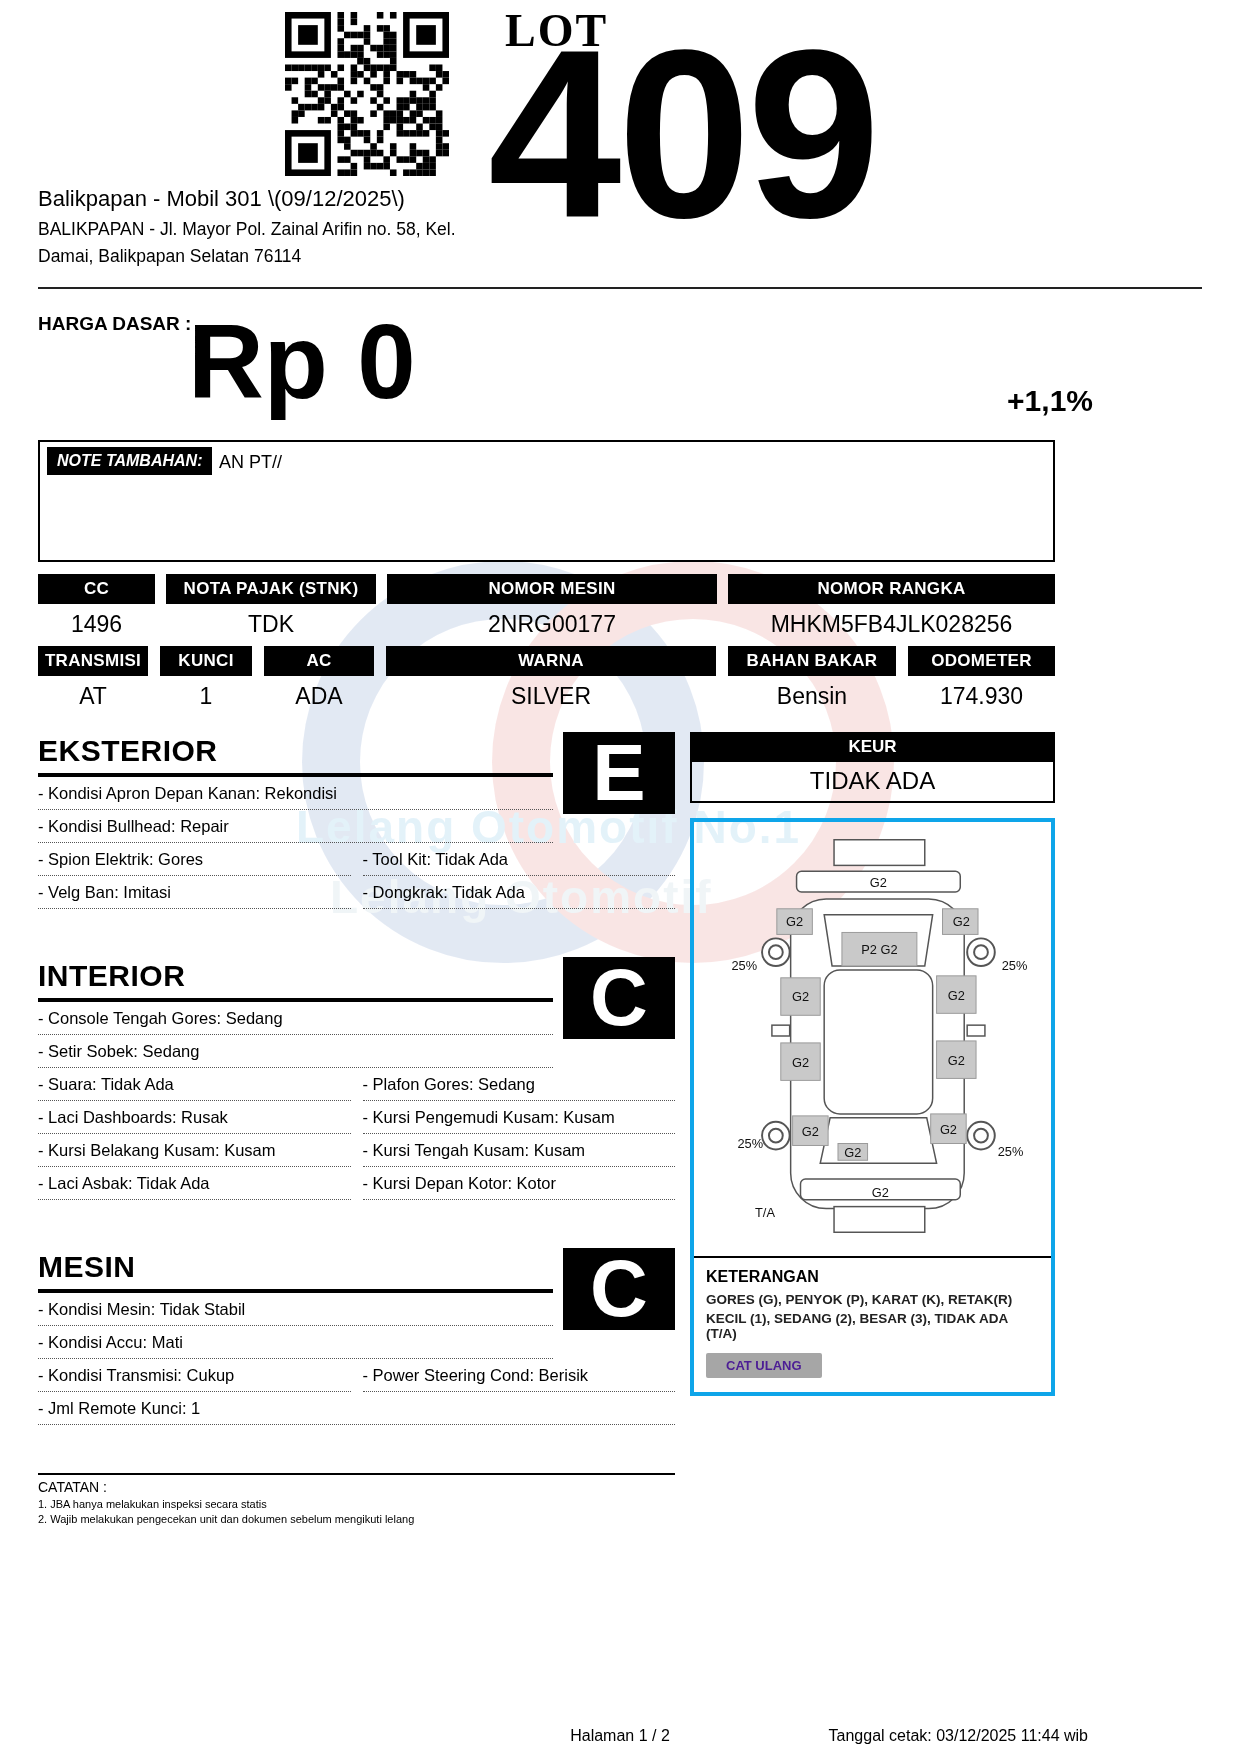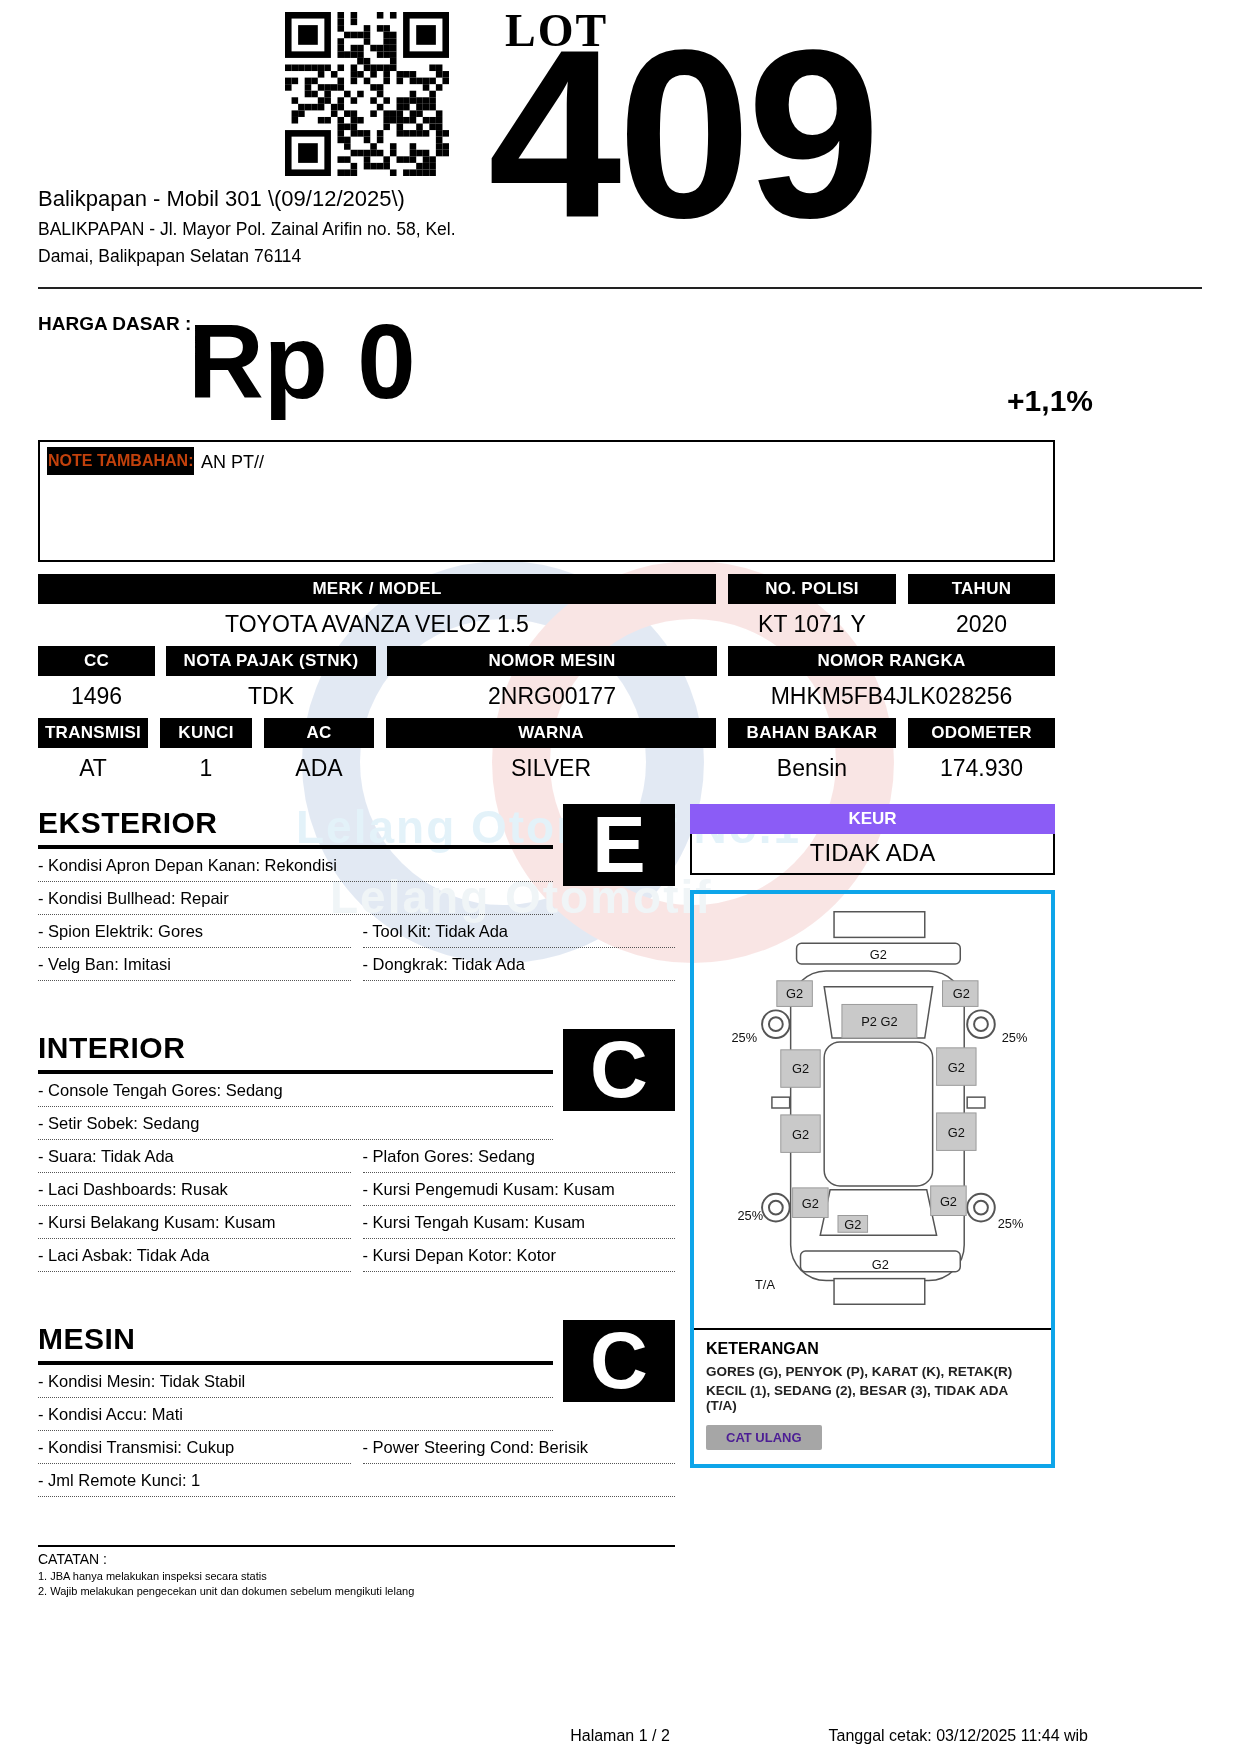--- a/index.html
+++ b/index.html
@@ -27,21 +27,21 @@
   .addr2 { position: absolute; left: 0; top: 246px; font-size: 17.5px; }
 
   
   .harga { position: relative; height: 125px; margin-top: 12px; }
   .harga-label { position: absolute; left: 0; top: 6px; font-size: 19px; font-weight: bold; }
   .harga-value { position: absolute; left: 150px; top: 0; font-size: 105px; font-weight: bold; line-height: 1.05; }
   .harga-increment { position: absolute; right: -38px; bottom: 14px; font-size: 30px; font-weight: bold; }
 
   
   .note-box { position: relative; margin-top: 8px; height: 122px; border: 2px solid #000; padding: 5px 7px; }
-  .note-chip { display: inline-block; background: #000; color: #c2410c; font-weight: bold; font-size: 16px; padding: 5px 1px; vertical-align: top; }
+  .note-chip { display: inline-block; background: #000; color: #ffffff; font-weight: bold; font-size: 16px; padding: 5px 10px; vertical-align: top; font-style: italic; }
   .note-text { display: inline-block; font-size: 18px; padding-top: 5px; margin-left: 2px; vertical-align: top; }
 
   
   .spec-wrap { margin-top: 12px; }
   .spec-grid { display: grid; margin-bottom: 2px; }
   .g1 { grid-template-columns: 678px 168px 147px; column-gap: 12px; }
   .g2 { grid-template-columns: 117px 210px 330px 327px; column-gap: 11px; }
   .g3 { grid-template-columns: 110px 92px 110px 330px 168px 147px; column-gap: 12px; }
   .spec-h { background: #000; color: #fff; font-weight: bold; font-size: 17px; height: 30px;
             display: flex; align-items: center; justify-content: center; letter-spacing: 0.3px; }
@@ -57,21 +57,21 @@
   .section:last-of-type { margin-bottom: 0; }
   .sec-grade { float: right; width: 112px; height: 82px; background: #000; color: #fff;
                display: flex; align-items: center; justify-content: center;
                font-size: 80px; font-weight: bold; margin: 0 0 8px 10px; }
   .sec-title { overflow: hidden; font-size: 30px; font-weight: bold; letter-spacing: 0.5px;
                padding: 2px 0 5px; border-bottom: 4px solid #000; }
   .sec-row { overflow: hidden; display: flex; gap: 12px; }
   .sec-cell { flex: 1; font-size: 16.5px; padding: 7px 0 6px; border-bottom: 1.5px dotted #555; }
 
   
-  .keur-bar { background: #8b5cf6; color: #fff; font-weight: bold; font-size: 17px; height: 30px;
+  .keur-bar { background: #000000; color: #fff; font-weight: bold; font-size: 17px; height: 30px;
               display: flex; align-items: center; justify-content: center; }
   .keur-value { border: 2px solid #000; border-top: none; font-size: 24px; text-align: center; padding: 5px 8px 6px; }
   .diagram-box { border: 4px solid #0ea5e9; margin-top: 15px; }
   .diagram-svg { display: block; width: 100%; }
   .dg-labels text { font-family: "Liberation Sans", sans-serif; font-size: 13px; fill: #111; }
   .keterangan { border-top: 2px solid #000; padding: 10px 12px 14px; }
   .ket-title { font-size: 16px; font-weight: bold; margin-bottom: 6px; }
   .ket-line { font-size: 13.5px; font-weight: bold; color: #222; margin: 4px 0; }
   .ket-button { display: inline-block; background: #a6a6a6; color: #4c1d95; font-weight: bold;
                 font-size: 13px; padding: 5px 20px; margin-top: 8px; border-radius: 2px; }
@@ -342,28 +342,20 @@
       <div class="harga-value">Rp 0</div>
       <div class="harga-increment">+1,1%</div>
     </div>
 
     <div class="note-box">
       <span class="note-chip">NOTE TAMBAHAN:</span>
       <span class="note-text">AN PT//</span>
     </div>
 
     <div class="spec-wrap">
-      <div class="spec-grid g1">
-        <div class="spec-h">MERK / MODEL</div>
-        <div class="spec-h">NO. POLISI</div>
-        <div class="spec-h">TAHUN</div>
-        <div class="spec-v">TOYOTA AVANZA VELOZ 1.5</div>
-        <div class="spec-v">KT 1071 Y</div>
-        <div class="spec-v">2020</div>
-      </div>
       <div class="spec-grid g2">
         <div class="spec-h">CC</div>
         <div class="spec-h">NOTA PAJAK (STNK)</div>
         <div class="spec-h">NOMOR MESIN</div>
         <div class="spec-h">NOMOR RANGKA</div>
         <div class="spec-v">1496</div>
         <div class="spec-v">TDK</div>
         <div class="spec-v">2NRG00177</div>
         <div class="spec-v">MHKM5FB4JLK028256</div>
       </div>

